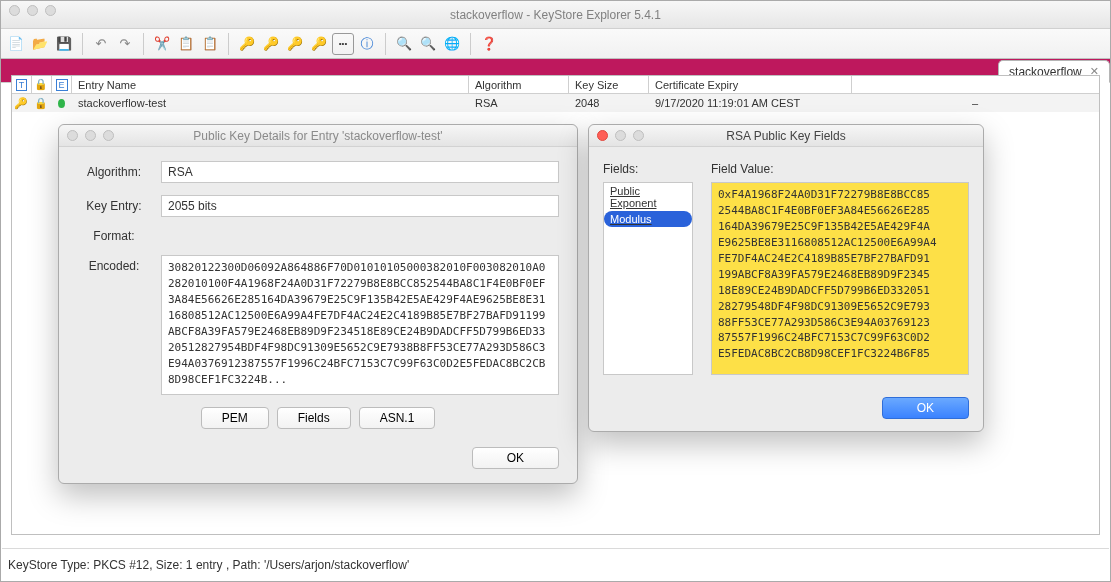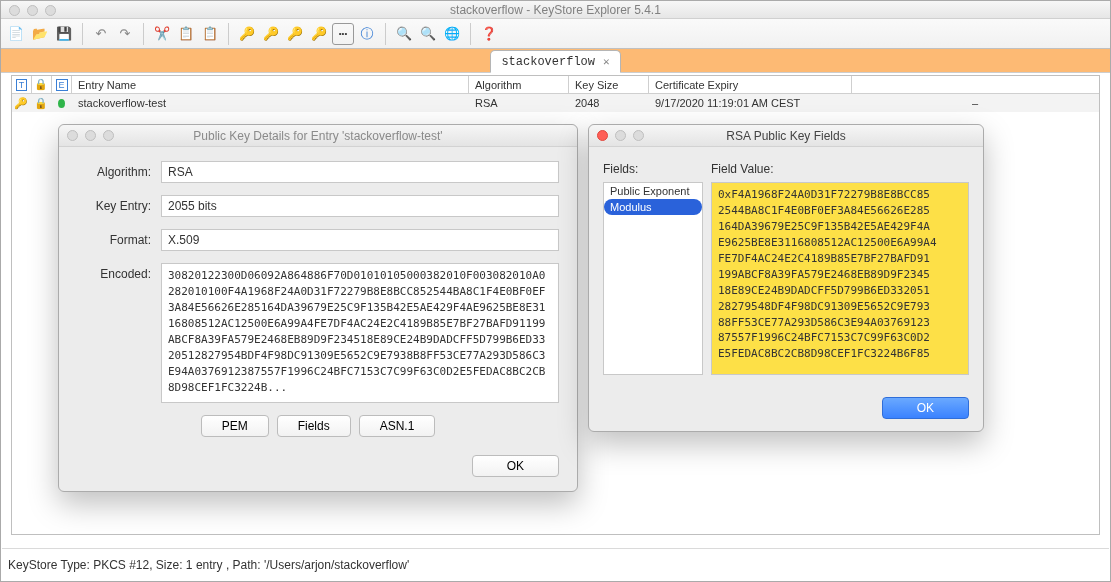--- a/index.html
+++ b/index.html
@@ -1,32 +1,32 @@
 <!DOCTYPE html>
 <html><head>
 <meta charset="utf-8">
 <style>
   * { box-sizing: border-box; margin: 0; padding: 0; }
   body { font-family: -apple-system, "Helvetica Neue", Arial, sans-serif; font-size: 12px; color:#333; background:#fff; width:1111px; height:582px; position:relative; overflow:hidden; }
 
   
   .main-window { position:absolute; left:0; top:0; right:0; bottom:0; border:1px solid #aaa; }
 
-  .titlebar { height:18px; background:linear-gradient(#f7f7f7,#e6e6e6); border-bottom:1px solid #d0d0d0; display:flex; align-items:center; padding:0 6px; position:relative; }
+  .titlebar { height:28px; background:linear-gradient(#f7f7f7,#e6e6e6); border-bottom:1px solid #d0d0d0; display:flex; align-items:center; padding:0 6px; position:relative; }
   .traffic { display:flex; gap:7px; position:absolute; left:8px; top:4px;}
   .tl { width:11px; height:11px; border-radius:50%; }
   .tl-dim { background:#dcdcdc; border:1px solid #bfbfbf; }
   .tl-red { background:#ff5f57; border:1px solid #e1493f; }
   .title-text { margin:0 auto; color:#808080; font-size:12px; }
 
   .toolbar { height:30px; background:linear-gradient(#fafafa,#f1f1f1); border-bottom:1px solid #c0c0c0; display:flex; align-items:center; padding:0 4px; gap:2px; }
   .tb-btn { width:22px; height:22px; border:1px solid transparent; display:flex; align-items:center; justify-content:center; border-radius:3px; cursor:default; font-size:13px;}
   .tb-sep { width:1px; height:22px; background:#ccc; margin:0 5px; }
 
-  .tab-strip { height:24px; background:#fdba74; border-bottom:1px solid #cdcdcd; position:relative; display:flex; align-items:flex-end; justify-content:center;font-family:Liberation Mono, monospace;}
+  .tab-strip { height:24px; background:#be185d; border-bottom:1px solid #cdcdcd; position:relative; display:flex; align-items:flex-end; justify-content:flex-end;}
   .tab { background:#fff; border:1px solid #b5b5b5; border-bottom:1px solid #fff; border-radius:5px 5px 0 0; height:23px; padding:0 10px; display:flex; align-items:center; gap:8px; margin-bottom:-1px; font-size:12px;}
   .tab-close { color:#888; font-size:11px; cursor:default;}
 
   .content { position:absolute; top:74px; left:10px; right:10px; bottom:46px; border:1px solid #bfbfbf; background:#fff; }
 
   .table-head { display:flex; height:18px; border-bottom:1px solid #cfcfcf; font-size:11px; }
   .th { border-right:1px solid #cfcfcf; padding:1px 6px; display:flex; align-items:center; background:#fff;}
   .th.a{width:20px;justify-content:center;}
   .th.b{width:20px;justify-content:center;}
   .th.c{width:20px;justify-content:center;}
@@ -53,32 +53,32 @@
 
   
   .dialog { position:absolute; background:#ececec; border:1px solid #ababab; border-radius:6px; box-shadow:0 12px 30px rgba(0,0,0,0.25); }
   .dlg-title { height:22px; display:flex; align-items:center; position:relative; background:linear-gradient(#f6f6f6,#e4e4e4); border-bottom:1px solid #d2d2d2; border-radius:6px 6px 0 0;}
   .dlg-title .traffic{left:8px;top:5px;}
   .dlg-title .ttxt{margin:0 auto;color:#8a8a8a;font-size:12px;}
 
   .dlg-body { padding:14px 18px; }
 
   .fld-row { display:flex; align-items:center; margin-bottom:12px; }
-  .fld-label { width:84px; text-align:right; padding-right:10px; font-size:12px;}
+  .fld-label { width:84px; text-align:center; padding-right:10px; font-size:12px;}
   .fld-input { flex:1; height:22px; border:1px solid #c8c8c8; padding:0 6px; background:#fff; font-size:12px; display:flex; align-items:center;}
   .fld-area { flex:1; height:140px; border:1px solid #c8c8c8; background:#fff; font-family:Menlo,monospace; font-size:11px; padding:4px 6px; overflow-y:scroll; white-space:pre-wrap; word-break:break-all; line-height:1.45;}
 
   .btn-row { display:flex; justify-content:center; gap:8px; margin-top:6px;}
   .btn-row.right { justify-content:flex-end; }
   .mac-btn { height:22px; padding:0 20px; background:linear-gradient(#fff,#f2f2f2); border:1px solid #bcbcbc; border-radius:4px; font-size:12px; cursor:default;}
   .mac-btn.primary { background:linear-gradient(#6aa9ff,#3a82ff); color:#fff; border:1px solid #2f6ed9; padding:0 34px;}
 
   
-  .grid2 { display:flex; gap:8px;justify-content:flex-end; }
-  .listbox { width:100px; height:200px; border:1px solid #c8c8c8; background:#fff; font-size:11px;}
+  .grid2 { display:flex; gap:18px;justify-content:flex-end; }
+  .listbox { width:90px; height:200px; border:1px solid #c8c8c8; background:#fff; font-size:11px;text-decoration:underline;}
   .listbox .li { padding:2px 6px; cursor:default;}
   .listbox .li.sel { background:#2a62da; color:#fff;border-radius:8px;}
   .valbox-wrap { flex:1; }
   .valbox-h { padding:3px 0px 6px; font-size:12px;}
   .valbox { height:193px; border:1px solid #c8c8c8; background:#fde047; font-family:Menlo,monospace; font-size:11px; padding:4px 6px; overflow-y:scroll; white-space:pre; word-break:break-all; line-height:1.45;}
 
   .statusbar { position:absolute; left:1px; right:1px; bottom:1px; height:32px; border-top:1px solid #dadada; display:flex; align-items:center; padding:0 6px; font-size:12px; background:#fff;}
   .stat-top-divider{position:absolute;left:1px;right:1px;bottom:30px;height:1px;background:#cfcfcf;}
 </style>
 </head>
@@ -179,21 +179,20 @@
     <div class="fld-row">
       <div class="fld-label">Algorithm:</div>
       <div class="fld-input">RSA</div>
     </div>
     <div class="fld-row">
       <div class="fld-label">Key Entry:</div>
       <div class="fld-input">2055 bits</div>
     </div>
     <div class="fld-row">
       <div class="fld-label">Format:</div>
-      <div class="fld-input">X.509</div>
     </div>
     <div class="fld-row" style="align-items:flex-start;">
       <div class="fld-label" style="padding-top:4px;">Encoded:</div>
       <div class="fld-area">30820122300D06092A864886F70D01010105000382010F003082010A0282010100F4A1968F24A0D31F72279B8E8BCC852544BA8C1F4E0BF0EF3A84E56626E285164DA39679E25C9F135B42E5AE429F4AE9625BE8E3116808512AC12500E6A99A4FE7DF4AC24E2C4189B85E7BF27BAFD91199ABCF8A39FA579E2468EB89D9F234518E89CE24B9DADCFF5D799B6ED3320512827954BDF4F98DC91309E5652C9E7938B8FF53CE77A293D586C3E94A0376912387557F1996C24BFC7153C7C99F63C0D2E5FEDAC8BC2CB8D98CEF1FC3224B...</div>
     </div>
     <div class="btn-row">
       <button class="mac-btn">PEM</button>
       <button class="mac-btn">Fields</button>
       <button class="mac-btn">ASN.1</button>
     </div>

